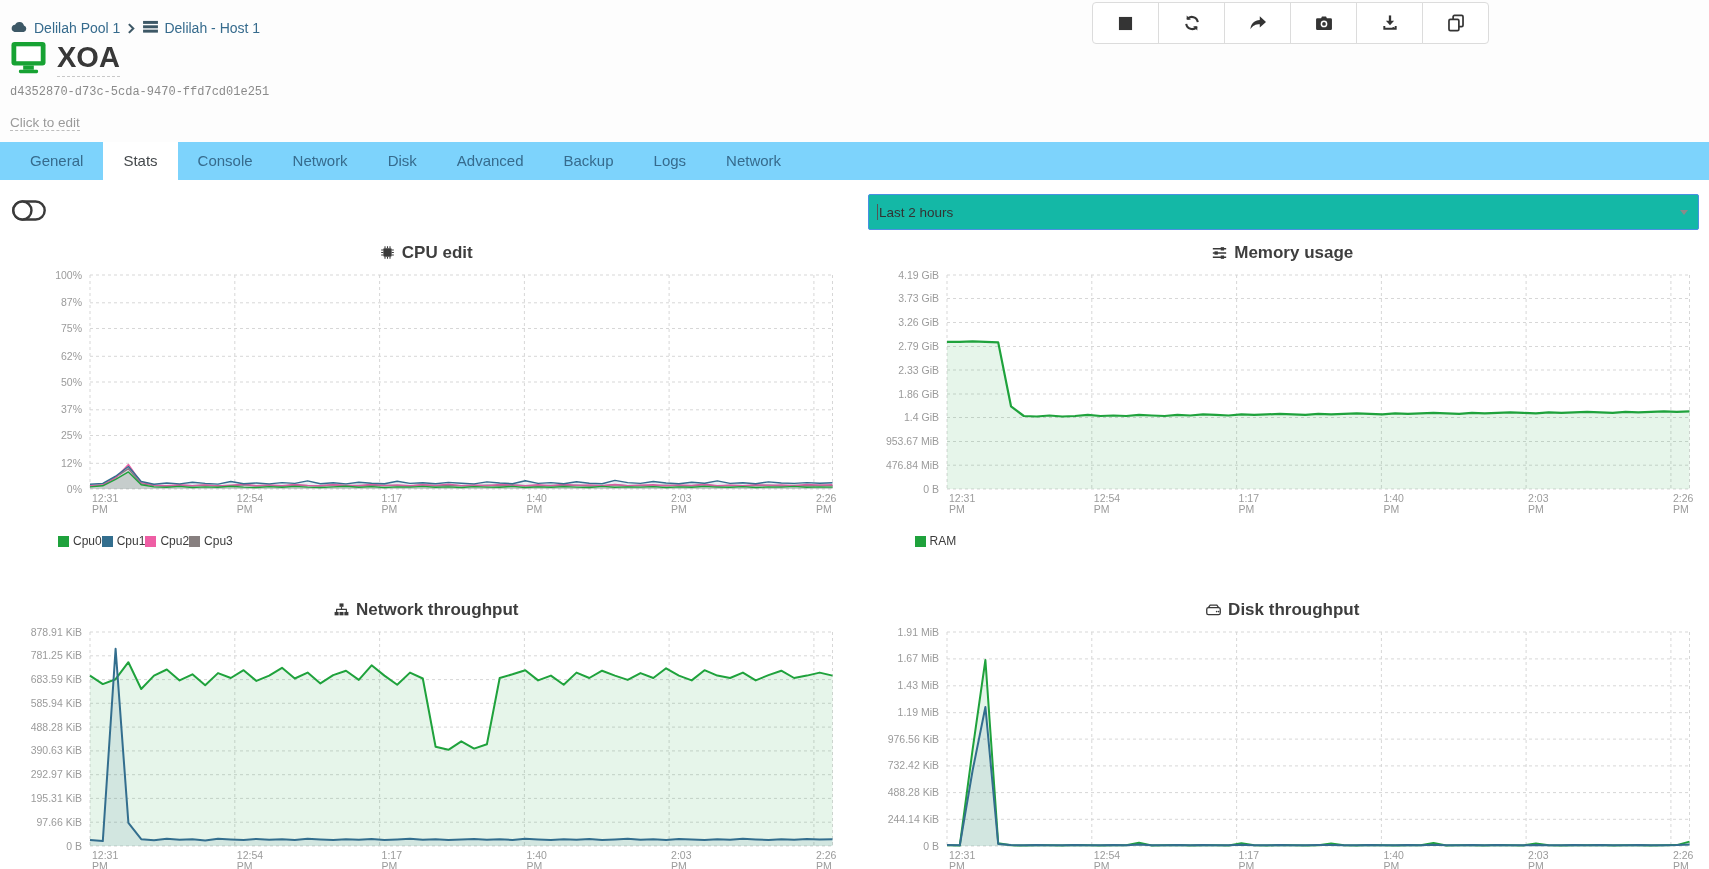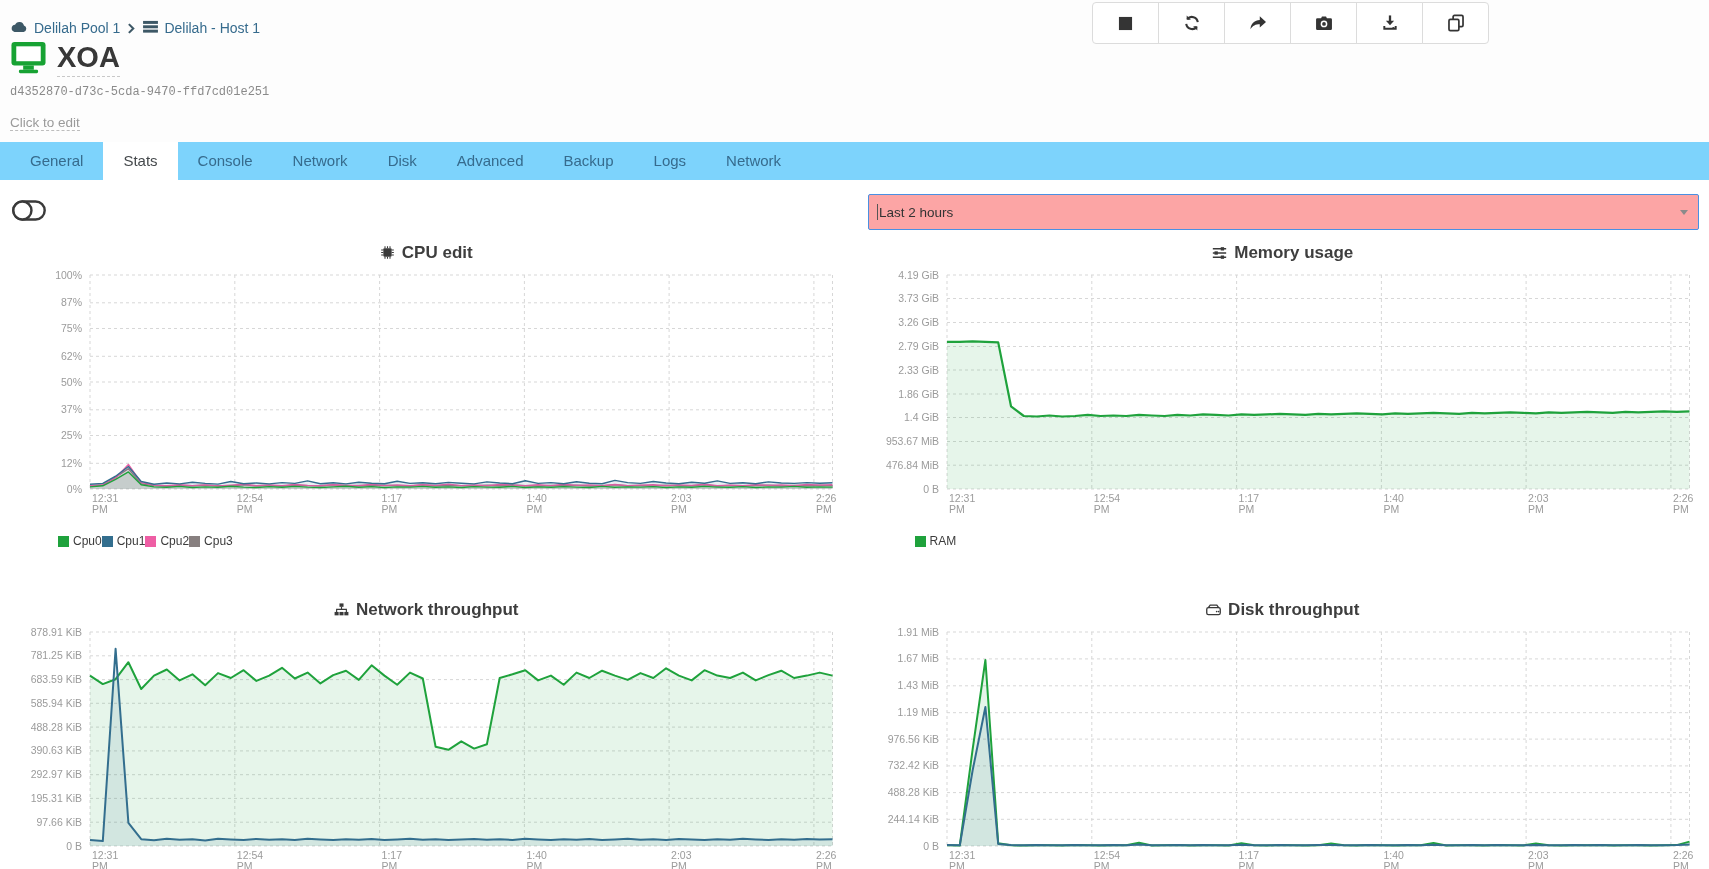--- a/index.html
+++ b/index.html
@@ -28,21 +28,21 @@
   
   .tab-bar { margin-top:11px; background:#7dd3fc; display:flex; padding-left:10px; }
   .tab { display:inline-block; padding:10px 20px 11px 20px; font-size:15px; color:#366b8d; cursor:pointer; text-decoration:none; }
   .tab.active { background:#fff; color:#45494c; }
 
   
   .content { background:#fff; padding:14px 10px 0 10px; }
   .controls { display:flex; align-items:center; height:36px; }
   .toggle-btn { background:none; border:none; cursor:pointer; display:inline-flex; margin-left:2px; }
   .range-select { margin-left:auto; width:831px; height:36px; border:1px solid #4a90e2; border-radius:2px;
-    background:#fca5a5; display:flex; align-items:center; padding:0 10px 0 8px; cursor:pointer; position:relative; }
+    background:#14b8a6; display:flex; align-items:center; padding:0 10px 0 8px; cursor:pointer; position:relative; }
   .range-select .txt { font-size:13.5px; color:#333; }
   .text-cursor { display:inline-block; width:1px; height:16px; background:#555; margin-right:1px; vertical-align:middle; }
   .select-caret { margin-left:auto; width:0; height:0; border-left:4px solid transparent; border-right:4px solid transparent; border-top:5px solid #8a8a8a; }
 
   
   .charts { margin-top:10px; display:grid; grid-template-columns:1fr 1fr; column-gap:24px; row-gap:48px; }
   .chart-title { text-align:center; font-size:17px; font-weight:bold; color:#3e3e3e; height:25px;
     display:flex; align-items:center; justify-content:center; gap:7px; }
   .chart svg.plot { width:100%; height:260px; overflow:visible; display:block; }
   .grid-line { stroke:#d7d7d7; stroke-width:1; stroke-dasharray:3,3; fill:none; }

